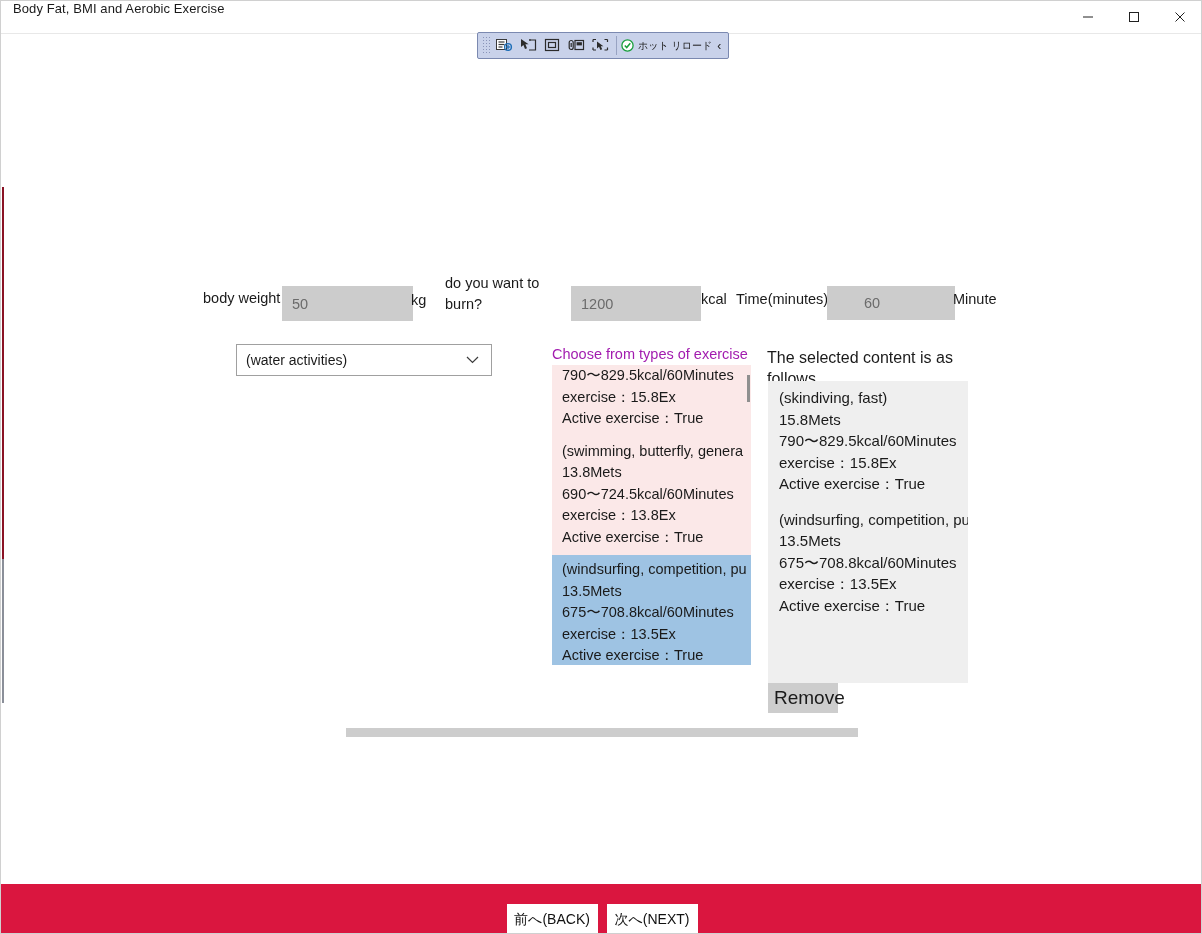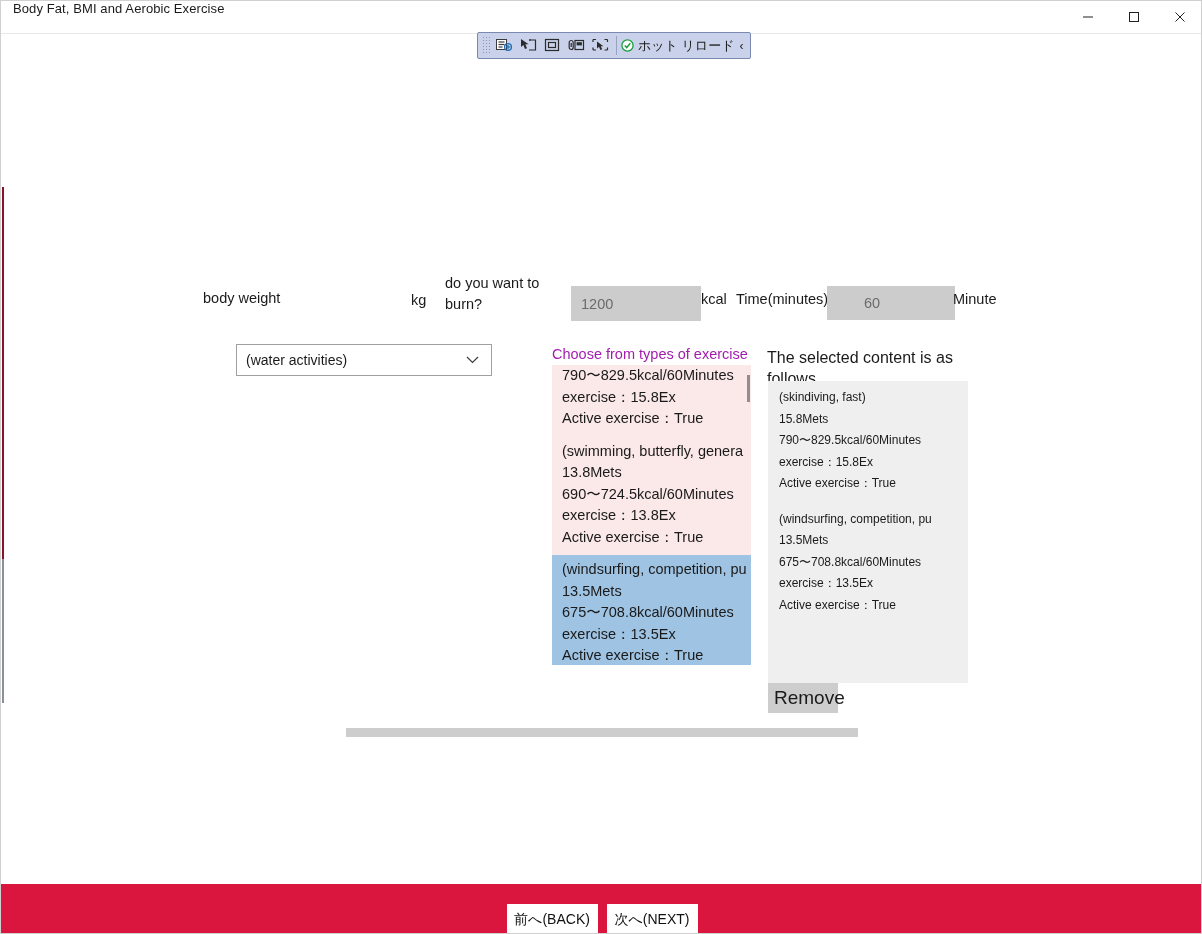--- a/index.html
+++ b/index.html
@@ -92,21 +92,21 @@
   .hr-sep {
     width: 1px;
     height: 19px;
     background: #98a3c2;
     margin: 0 4px;
   }
   .hr-label {
     display: flex;
     align-items: center;
     gap: 4px;
-    font-size: 13px;
+    font-size: 10px;
     color: #1c1c1c;
     padding-right: 2px;
     white-space: nowrap;
   }
   .hr-chev {
     padding: 0 5px 0 3px;
     font-size: 12px;
     color: #222;
   }
 
@@ -241,21 +241,21 @@
   }
   .sel-panel {
     position: absolute;
     left: 767px; top: 347px;
     width: 200px; height: 302px;
     background: #efefef;
     overflow: hidden;
     box-sizing: border-box;
   }
   .sel-item {
-    font-size: 12px;
+    font-size: 15px;
     color: #1a1a1a;
     line-height: 21.5px;
     padding: 6px 10px 8px 11px;
     white-space: nowrap;
     box-sizing: border-box;
   }
   .remove-btn {
     position: absolute;
     left: 767px; top: 649px;
     width: 70px; height: 30px;
@@ -393,20 +393,21 @@
     </div>
     <div class="hr-chev">‹</div>
   </div>
 
   <div class="left-accent-dark"></div>
   <div class="left-accent-gray"></div>
 
   <div class="content">
 
     <div class="lbl r-bodyweight-label">body weight</div>
+    <input class="tbox r-bodyweight-input" placeholder="50" style="">
     <div class="lbl r-kg">kg</div>
 
     <div class="burn-label-clip">
       <div class="inner">
         <div>y</div>
         <div>do you want to</div>
         <div>burn?</div>
       </div>
     </div>
 

